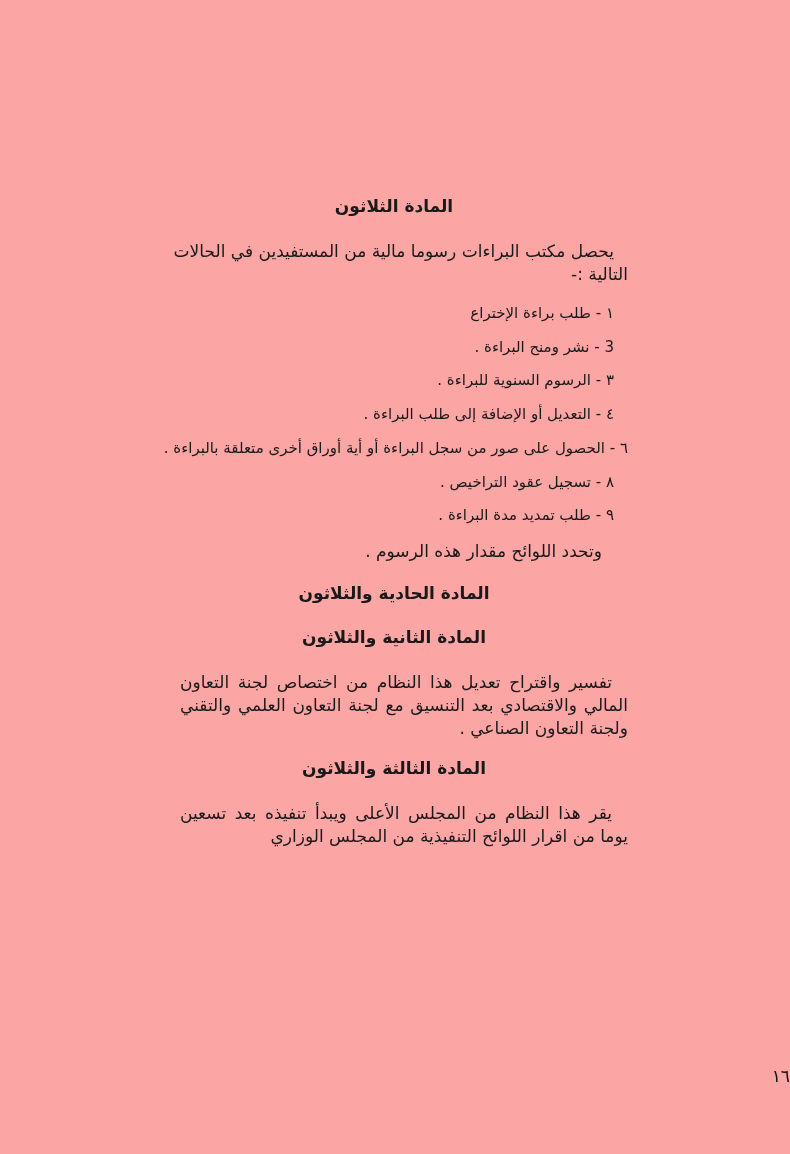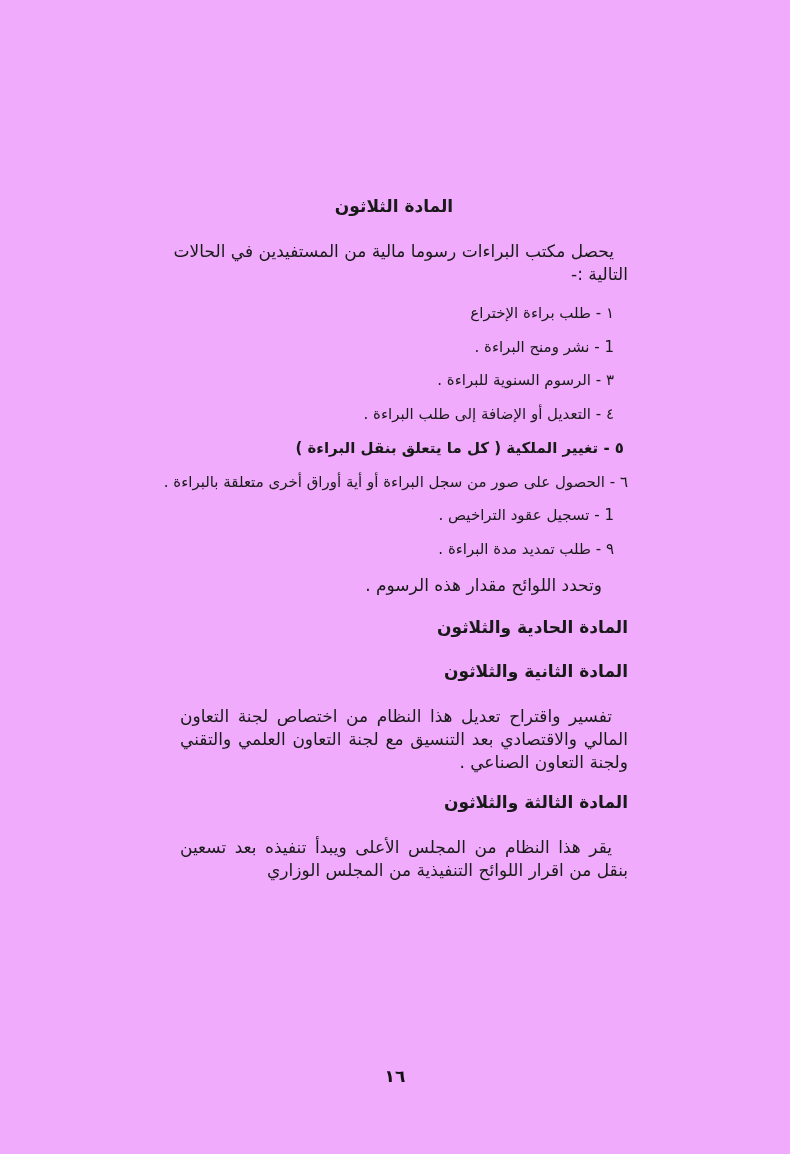--- a/index.html
+++ b/index.html
@@ -10,21 +10,21 @@
   body {
     width: 790px;
     height: 1154px;
     position: relative;
     overflow: hidden;
     font-family: "DejaVu Sans", sans-serif;
   }
   .scan-page {
     position: absolute;
     inset: 0;
-    background: #f0abfc;
+    background: #fca5a5;
     color: #191919;
   }
   .content {
     position: absolute;
     top: 196px;
     right: 162px;
     width: 468px;
     direction: rtl;
     text-align: right;
   }
@@ -60,69 +60,66 @@
     font-weight: bold;
     padding-right: 4px;
   }
   .closing {
     padding-right: 26px;
     margin-top: 4px;
     margin-bottom: 20px;
   }
   .section-gap {
     margin-top: 18px;
-    text-align: right;
   }
   .body-justify {
     text-align: justify;
     text-align-last: right;
     text-indent: 16px;
     margin-left: 20px;
   }
   .page-number {
     position: absolute;
     top: 1066px;
     left: 0;
     width: 100%;
-    text-align: center;
     font-size: 17px;
-    font-weight: bold;
+    font-weight: normal;
     color: #111;
   }
 </style>
 </head>
 <body>
 
 <div class="scan-page">
   <div class="content">
 
     <h2 class="article-heading">المادة الثلاثون</h2>
 
     <p class="para intro">يحصل مكتب البراءات رسوما مالية من المستفيدين في الحالات التالية :-</p>
 
     <div class="fee-list">
       <p class="fee-item">١ - طلب براءة الإختراع</p>
-      <p class="fee-item">1 - نشر ومنح البراءة .</p>
+      <p class="fee-item">3 - نشر ومنح البراءة .</p>
       <p class="fee-item">٣ - الرسوم السنوية للبراءة .</p>
       <p class="fee-item">٤ - التعديل أو الإضافة إلى طلب البراءة .</p>
-      <p class="fee-item bold">٥ - تغيير الملكية ( كل ما يتعلق بنقل البراءة )</p>
       <p class="fee-item wide">٦ - الحصول على صور من سجل البراءة أو أية أوراق أخرى متعلقة بالبراءة .</p>
-      <p class="fee-item">1 - تسجيل عقود التراخيص .</p>
+      <p class="fee-item">٨ - تسجيل عقود التراخيص .</p>
       <p class="fee-item">٩ - طلب تمديد مدة البراءة .</p>
     </div>
 
     <p class="para closing">وتحدد اللوائح مقدار هذه الرسوم .</p>
 
     <h2 class="article-heading section-gap">المادة الحادية والثلاثون</h2>
 
 
     <h2 class="article-heading section-gap">المادة الثانية والثلاثون</h2>
 
     <p class="para body-justify">تفسير واقتراح تعديل هذا النظام من اختصاص لجنة التعاون المالي والاقتصادي بعد التنسيق مع لجنة التعاون العلمي والتقني ولجنة التعاون الصناعي .</p>
 
     <h2 class="article-heading section-gap">المادة الثالثة والثلاثون</h2>
 
-    <p class="para body-justify">يقر هذا النظام من المجلس الأعلى ويبدأ تنفيذه بعد تسعين بنقل من اقرار اللوائح التنفيذية من المجلس الوزاري</p>
+    <p class="para body-justify">يقر هذا النظام من المجلس الأعلى ويبدأ تنفيذه بعد تسعين يوما من اقرار اللوائح التنفيذية من المجلس الوزاري</p>
 
   </div>
 
   <div class="page-number">١٦</div>
 </div>
 
 </body></html>

